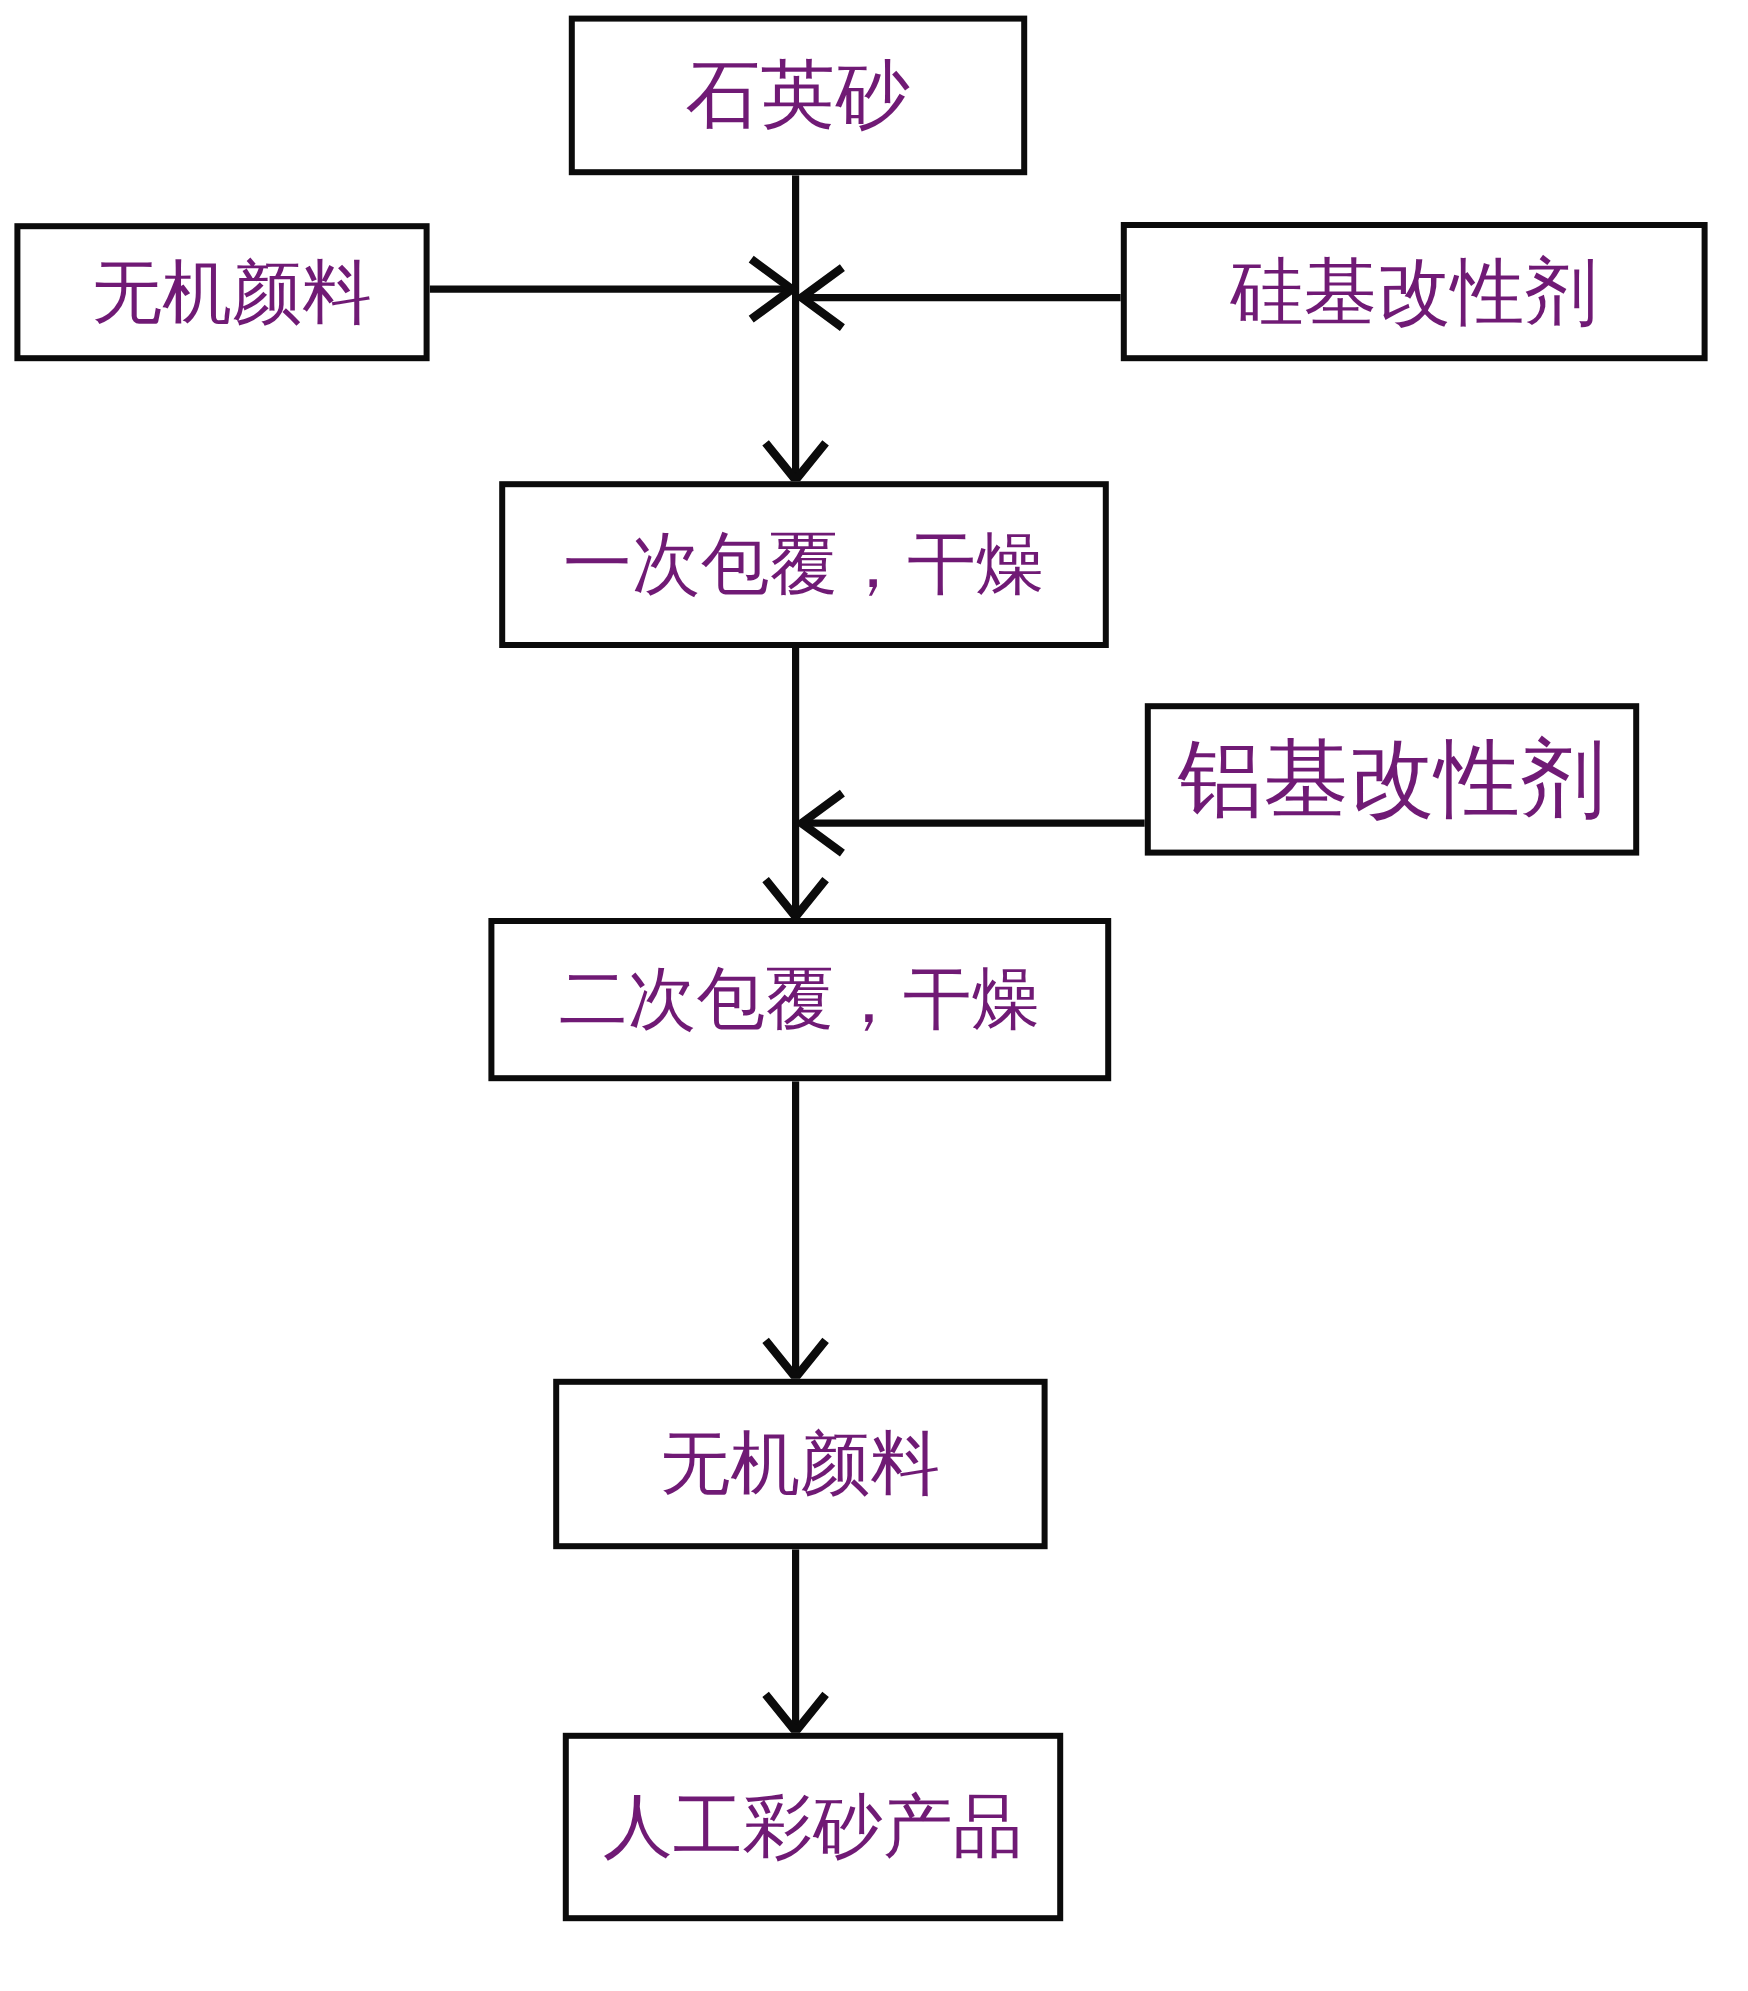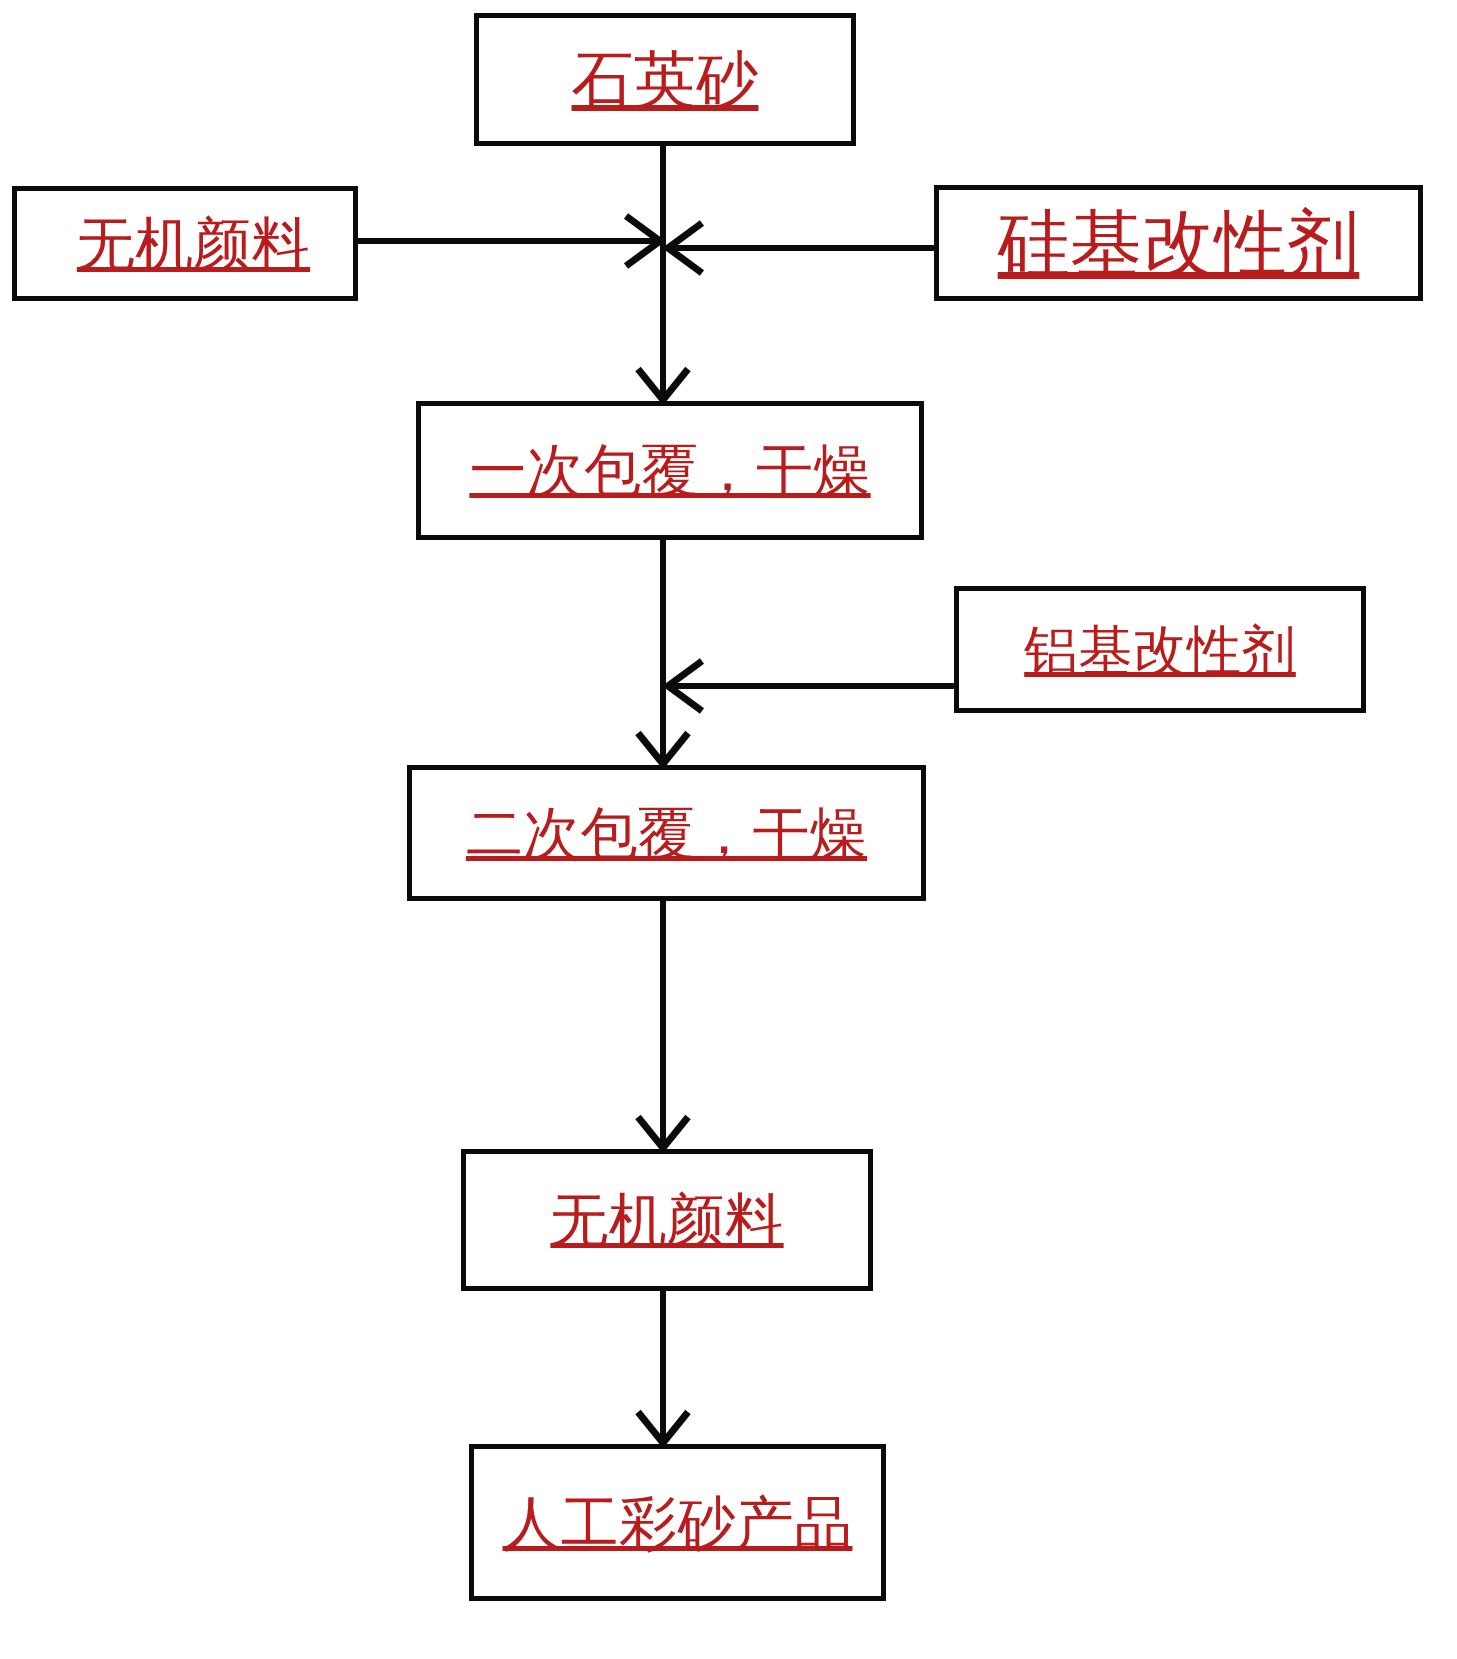--- a/index.html
+++ b/index.html
@@ -34,38 +34,37 @@
     align-items: center;
     justify-content: center;
     color: #111111;
     line-height: 1;
     white-space: nowrap;
     letter-spacing: 0.02em;
   }
   .node-label {
     display: block;
     font-weight: 400;
-    color: #b91c1c;
-    text-decoration: underline;
+    color: #701a75;
   }
   
   #node-quartz-sand      { left: 474px; top: 13px;   width: 382px; height: 133px; }
   #node-inorganic-pigment{ left: 12px;  top: 186px;  width: 346px; height: 115px; }
   #node-silicon-modifier { left: 934px; top: 185px;  width: 489px; height: 116px; }
   #node-first-coating    { left: 416px; top: 401px;  width: 508px; height: 139px; }
   #node-aluminum-modifier{ left: 954px; top: 586px;  width: 412px; height: 127px; }
   #node-second-coating   { left: 407px; top: 765px;  width: 519px; height: 136px; }
   #node-low-temp-sinter  { left: 461px; top: 1149px; width: 412px; height: 142px; }
   #node-final-product    { left: 469px; top: 1444px; width: 417px; height: 157px; }
 
   .fs-quartz   { font-size: 62px; }
   .fs-pigment  { font-size: 58px; margin-left: 17px; }
-  .fs-silicon  { font-size: 72px; }
+  .fs-silicon  { font-size: 61px; }
   .fs-first    { font-size: 57px; text-align: right; }
-  .fs-aluminum { font-size: 54px; }
+  .fs-aluminum { font-size: 71px; }
   .fs-second   { font-size: 57px; }
   .fs-sinter   { font-size: 58px; }
   .fs-product  { font-size: 58px; }
 </style>
 </head>
 <body>
 
 <div id="canvas">
 
   <svg id="diagram-svg" viewBox="0 0 1457 1659" xmlns="http://www.w3.org/2000/svg">

